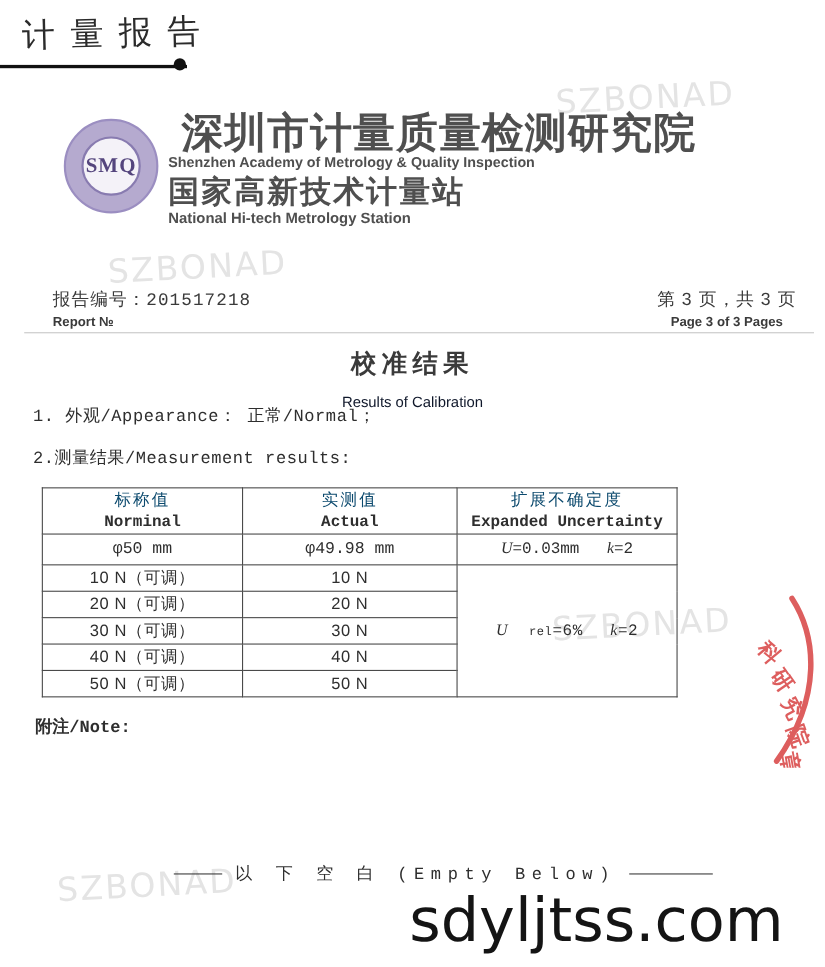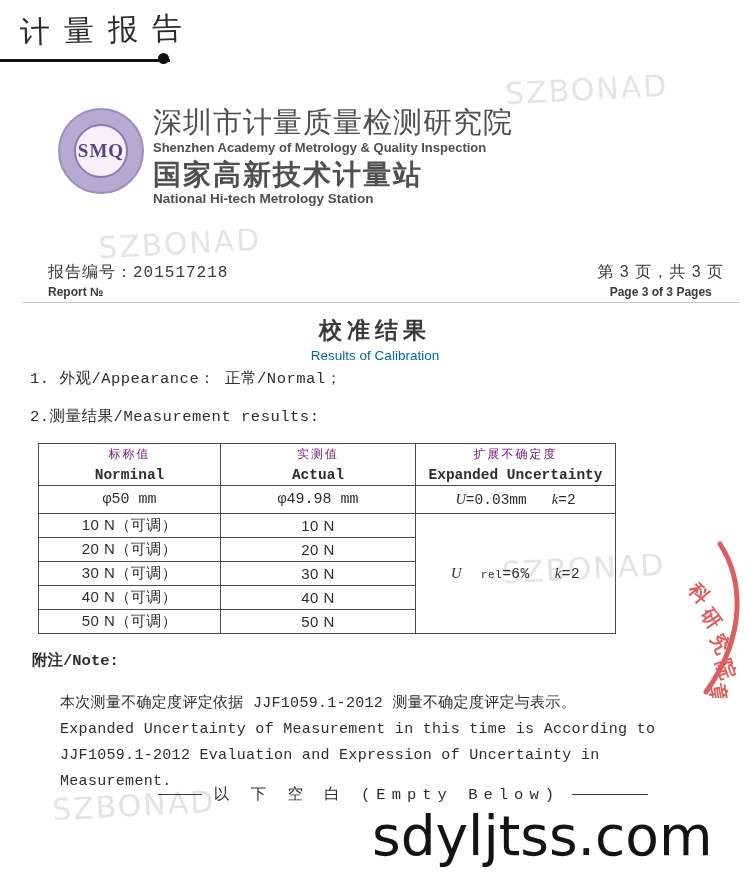--- a/index.html
+++ b/index.html
@@ -29,51 +29,51 @@
     position:absolute; left:58px; top:108px; width:86px; height:86px; border-radius:50%;
     background:#b5aacf; border:2px solid #9b8ec1; display:flex; align-items:center; justify-content:center;
     z-index:2;
   }
   .logo-inner {
     width:54px; height:54px; border-radius:50%; background:#f4f2f8; border:2px solid #887bb0;
     display:flex; align-items:center; justify-content:center;
     font-family:"Liberation Serif",serif; font-weight:bold; font-size:19px; color:#54457d; letter-spacing:1px;
   }
   .org-block { position:absolute; left:153px; top:105px; z-index:2; color:#4f4f4f; }
-  .org-zh { font-size:29px; font-weight:400; letter-spacing:1px; line-height:34px; }
+  .org-zh { font-size:38px; font-weight:700; letter-spacing:1px; line-height:34px;margin-left:12px; }
   .org-en { font-size:13px; font-weight:700; line-height:16px; margin-top:1px; }
   .station-zh { font-size:28px; font-weight:700; letter-spacing:2px; line-height:33px; margin-top:2px; }
   .station-en { font-size:13.5px; font-weight:700; line-height:16px; }
 
   .doc-title { position:absolute; left:0; top:206px; width:100%; text-align:center; z-index:2; }
   .doc-title-zh { font-size:36px; letter-spacing:8px; color:#3a3a3a; font-weight:500; }
   .doc-title-en { font-size:11px; letter-spacing:1.5px; color:#2f2f2f; font-weight:600; margin-top:2px; }
 
   .report-no { position:absolute; left:48px; top:262px; z-index:2; }
   .report-no-zh { font-size:16px; letter-spacing:1px; color:#3a3a3a; }
   .report-no-en { font-size:12px; color:#3a3a3a; margin-top:2px; font-weight:600; }
   .page-no { position:absolute; right:26px; top:262px; text-align:center; z-index:2; }
   .page-no-zh { font-size:16px; letter-spacing:1px; color:#3a3a3a; }
   .page-no-en { font-size:12px; color:#3a3a3a; margin-top:2px; font-weight:600; }
 
   .header-rule { position:absolute; left:22px; top:302px; width:718px; height:1px; background:#c7c7c7; }
 
   .section-title { position:absolute; left:0; top:315px; width:100%; text-align:center; z-index:2; }
   .section-title-zh { font-size:23px; letter-spacing:5px; color:#3a3a3a; font-weight:600; }
-  .section-title-en { font-size:13.5px; color:#0369a1; margin-top:2px; }
+  .section-title-en { font-size:13.5px; color:#0f172a; margin-top:12px; }
 
   .item-line { position:absolute; left:30px; font-size:15.5px; color:#2e2e2e; letter-spacing:0.5px; z-index:2; }
 
   
   table.results {
     position:absolute; left:38px; top:443px; width:577px; border-collapse:collapse;
     table-layout:fixed; z-index:2; background:transparent;
   }
   table.results td, table.results th { border:1.5px solid #4a4a4a; text-align:center; vertical-align:middle; padding:0; }
-  .th-zh { font-size:12px; font-weight:400; color:#701a75; letter-spacing:2px; line-height:21px; }
+  .th-zh { font-size:15px; font-weight:400; color:#0c4a6e; letter-spacing:2px; line-height:21px; }
   .th-en { font-size:14.5px; color:#2e2e2e; line-height:20px; }
   .row-phi td { height:28px; font-size:15px; color:#2e2e2e; }
   .row-n td { height:24px; font-size:15px; color:#2e2e2e; letter-spacing:0.5px; }
   .unc-pair { display:flex; justify-content:center; gap:25px; align-items:baseline; font-size:14.5px; }
   .sym-i { font-style:italic; font-family:"Liberation Serif",serif; }
   .sub { font-size:11px;margin-left:19px; }
   .merged-cell { background:transparent; }
 
   .note-label { position:absolute; left:32px; top:650px; font-size:15.5px; color:#2e2e2e; z-index:2;font-weight:bold; }
   .note-body { position:absolute; left:60px; top:691px; width:620px; font-size:15px; color:#2e2e2e; line-height:26px; z-index:2; letter-spacing:0.3px; }
@@ -187,25 +187,20 @@
       <td>40 N</td>
     </tr>
     <tr class="row-n">
       <td>50 N（可调）</td>
       <td>50 N</td>
     </tr>
   </tbody>
     </table>
 
   <div class="note-label mono">附注/Note:</div>
-  <div class="note-body mono">
-    <div>本次测量不确定度评定依据 JJF1059.1-2012 测量不确定度评定与表示。</div>
-    <div>Expanded Uncertainty of Measurement in this time is  According to</div>
-    <div>JJF1059.1-2012 Evaluation and Expression of Uncertainty in Measurement.</div>
-  </div>
 
   <div class="empty-below">
     <span class="eb-line-l"></span>
     <span class="eb-text mono">以  下  空  白 (Empty Below)</span>
     <span class="eb-line-r"></span>
   </div>
 
   <div class="site-mark">sdyljtss.com</div>
 
   <svg class="stamp" width="76" height="160" viewBox="0 0 76 160">

